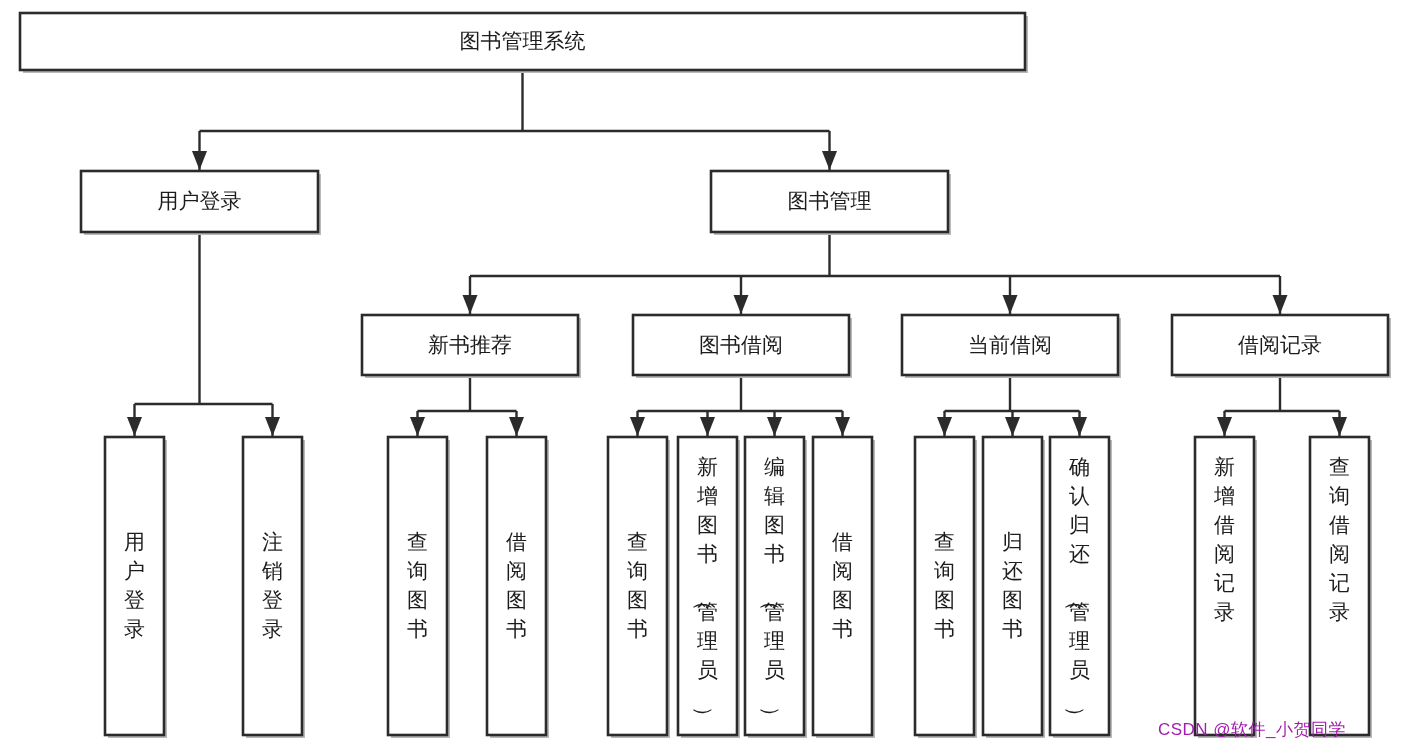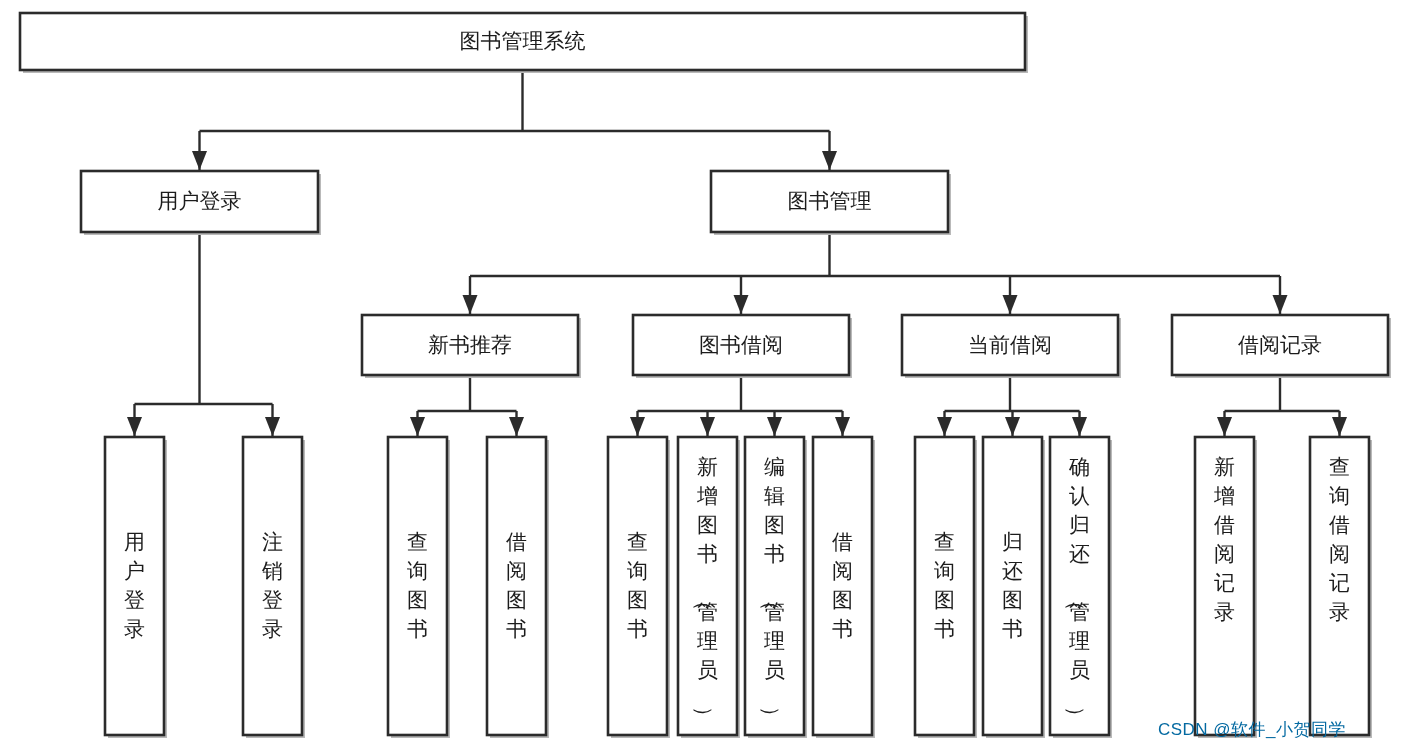--- a/index.html
+++ b/index.html
@@ -57,21 +57,21 @@
     fill: #1c1c1c;
     font-size: 21px;
     text-anchor: middle;
   }
   .watermark {
     position: absolute;
     right: 10px;
     bottom: 6px;
     font-family: "Liberation Sans", "DejaVu Sans", sans-serif;
     font-size: 17px;
-    color: #0369a1;
+    color: #a21caf;
     white-space: nowrap;
     letter-spacing: 0.5px;
     user-select: none;
   }
 </style>
 </head>
 <body>
 
 <div id="diagram-root">
   <svg class="flow" id="flow-svg" viewBox="0 0 1405 747">

